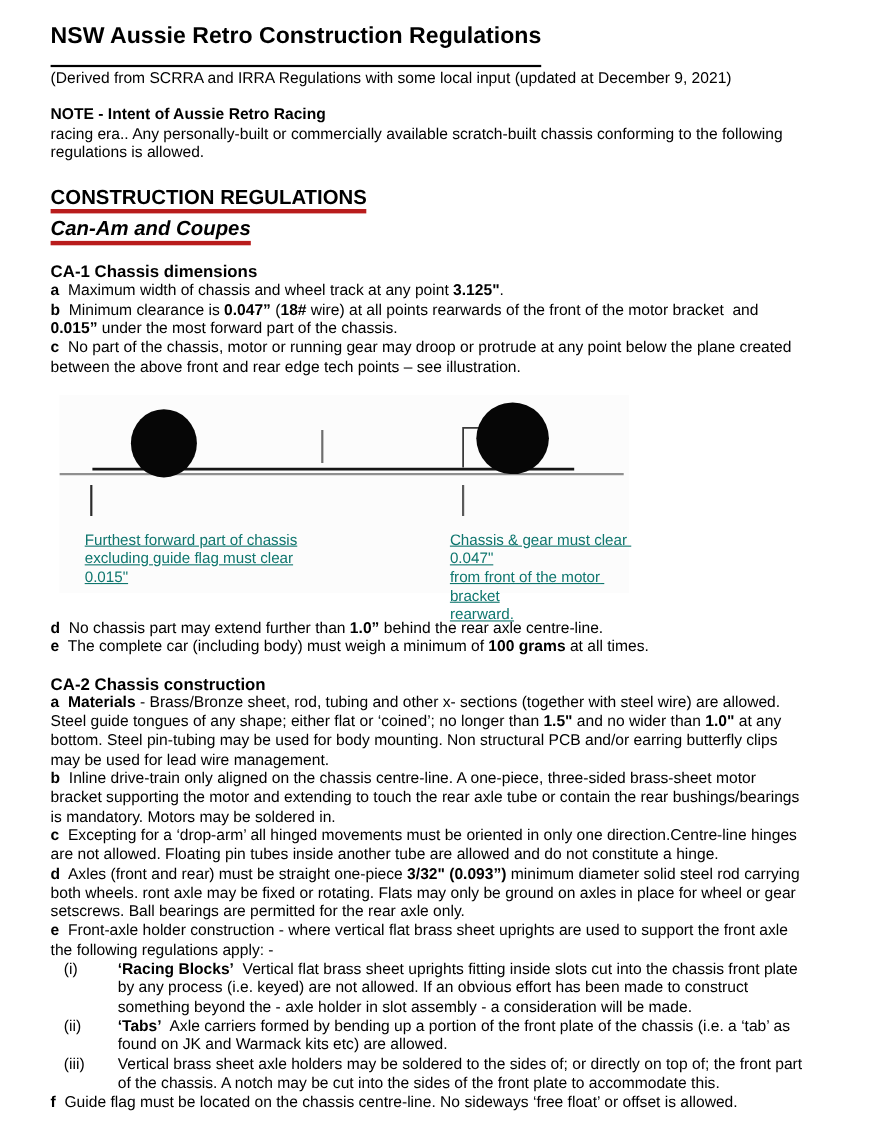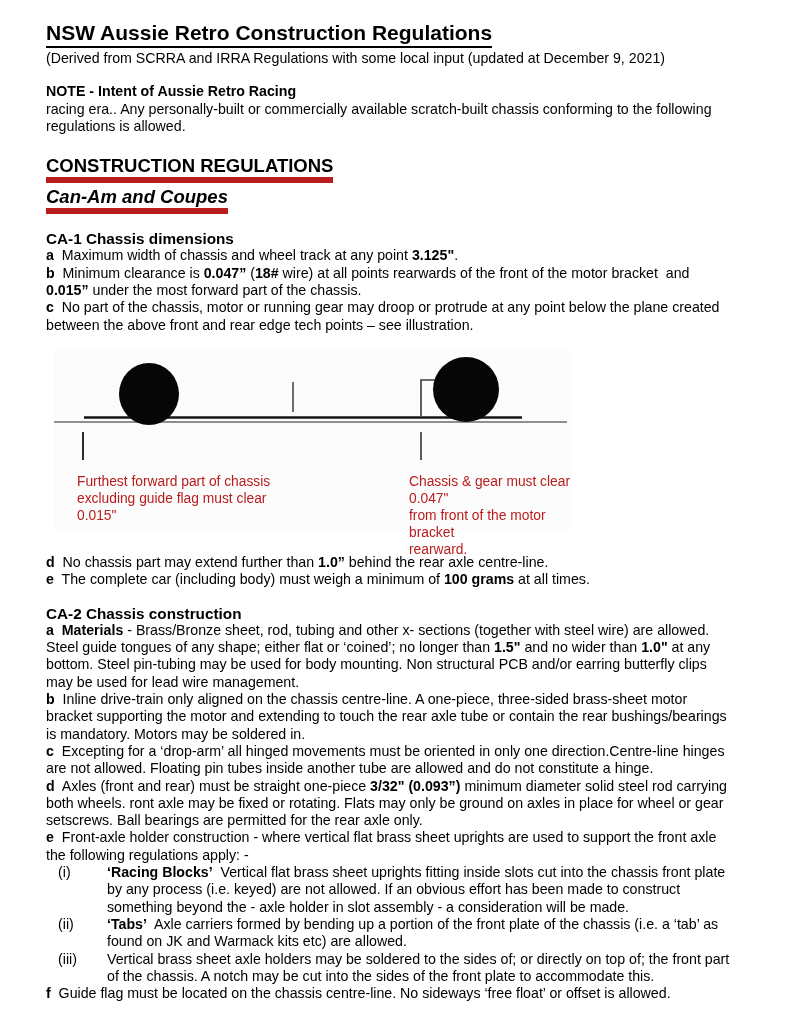--- a/index.html
+++ b/index.html
@@ -6,39 +6,39 @@
   .page {
     position:relative; width:795px; height:1024px; overflow:hidden;
     box-sizing:border-box; padding:21px 38px 0 46px;
     background:#ffffff; color:#000;
     font-family:"Liberation Sans", sans-serif;
     font-size:14.2px; line-height:17.3px;
   }
   .line { white-space:pre-wrap; }
   .b { font-weight:bold; }
   h1 { margin:0 0 2px 0; font-size:21px; line-height:24px; font-weight:bold; }
-  h1 .u { display:inline-block; border-bottom:2.5px solid #000; padding-bottom:1px; }
+  h1 .u { display:inline-block; border-bottom:2.5px solid #000; padding-bottom:14px; }
   .subtitle { margin:0; font-size:14.2px; }
   .h-note { margin:16px 0 0 0; font-weight:bold; }
   .para { margin:0; }
   h2 { margin:20px 0 0 0; font-size:18.5px; line-height:21px; font-weight:bold; }
   h2.sub { margin-top:3px;font-style:italic; }
-  h2 .u2 { display:inline-block; border-bottom:6px solid #b91c1c; padding-bottom:1px; }
+  h2 .u2 { display:inline-block; border-bottom:4px solid #b91c1c; padding-bottom:1px; }
   .h-item { margin:16px 0 0 0; font-weight:bold; font-size:15.3px; }
   .h-item.ca2 { }
   .after-fig { margin-top:24px; }
   
   figure.diagram {
     margin:16px 0 0 8px; position:relative;
     width:518px; height:180px; background:#fcfcfc;
   }
   figure.diagram svg { position:absolute; left:0; top:0; display:block; }
   .cap {
     position:absolute; top:123px; margin:0;
-    font-size:13.8px; line-height:17px; color:#b91c1c;
+    font-size:13.8px; line-height:17px; color:#0f766e;text-decoration:underline;
   }
   .cap-left  { left:23px; }
   .cap-right { left:355px; }
   
   .li { position:relative; padding-left:61px; }
   .li .marker { position:absolute; left:12px; top:0; }
 </style>
 </head>
 <body>
 

